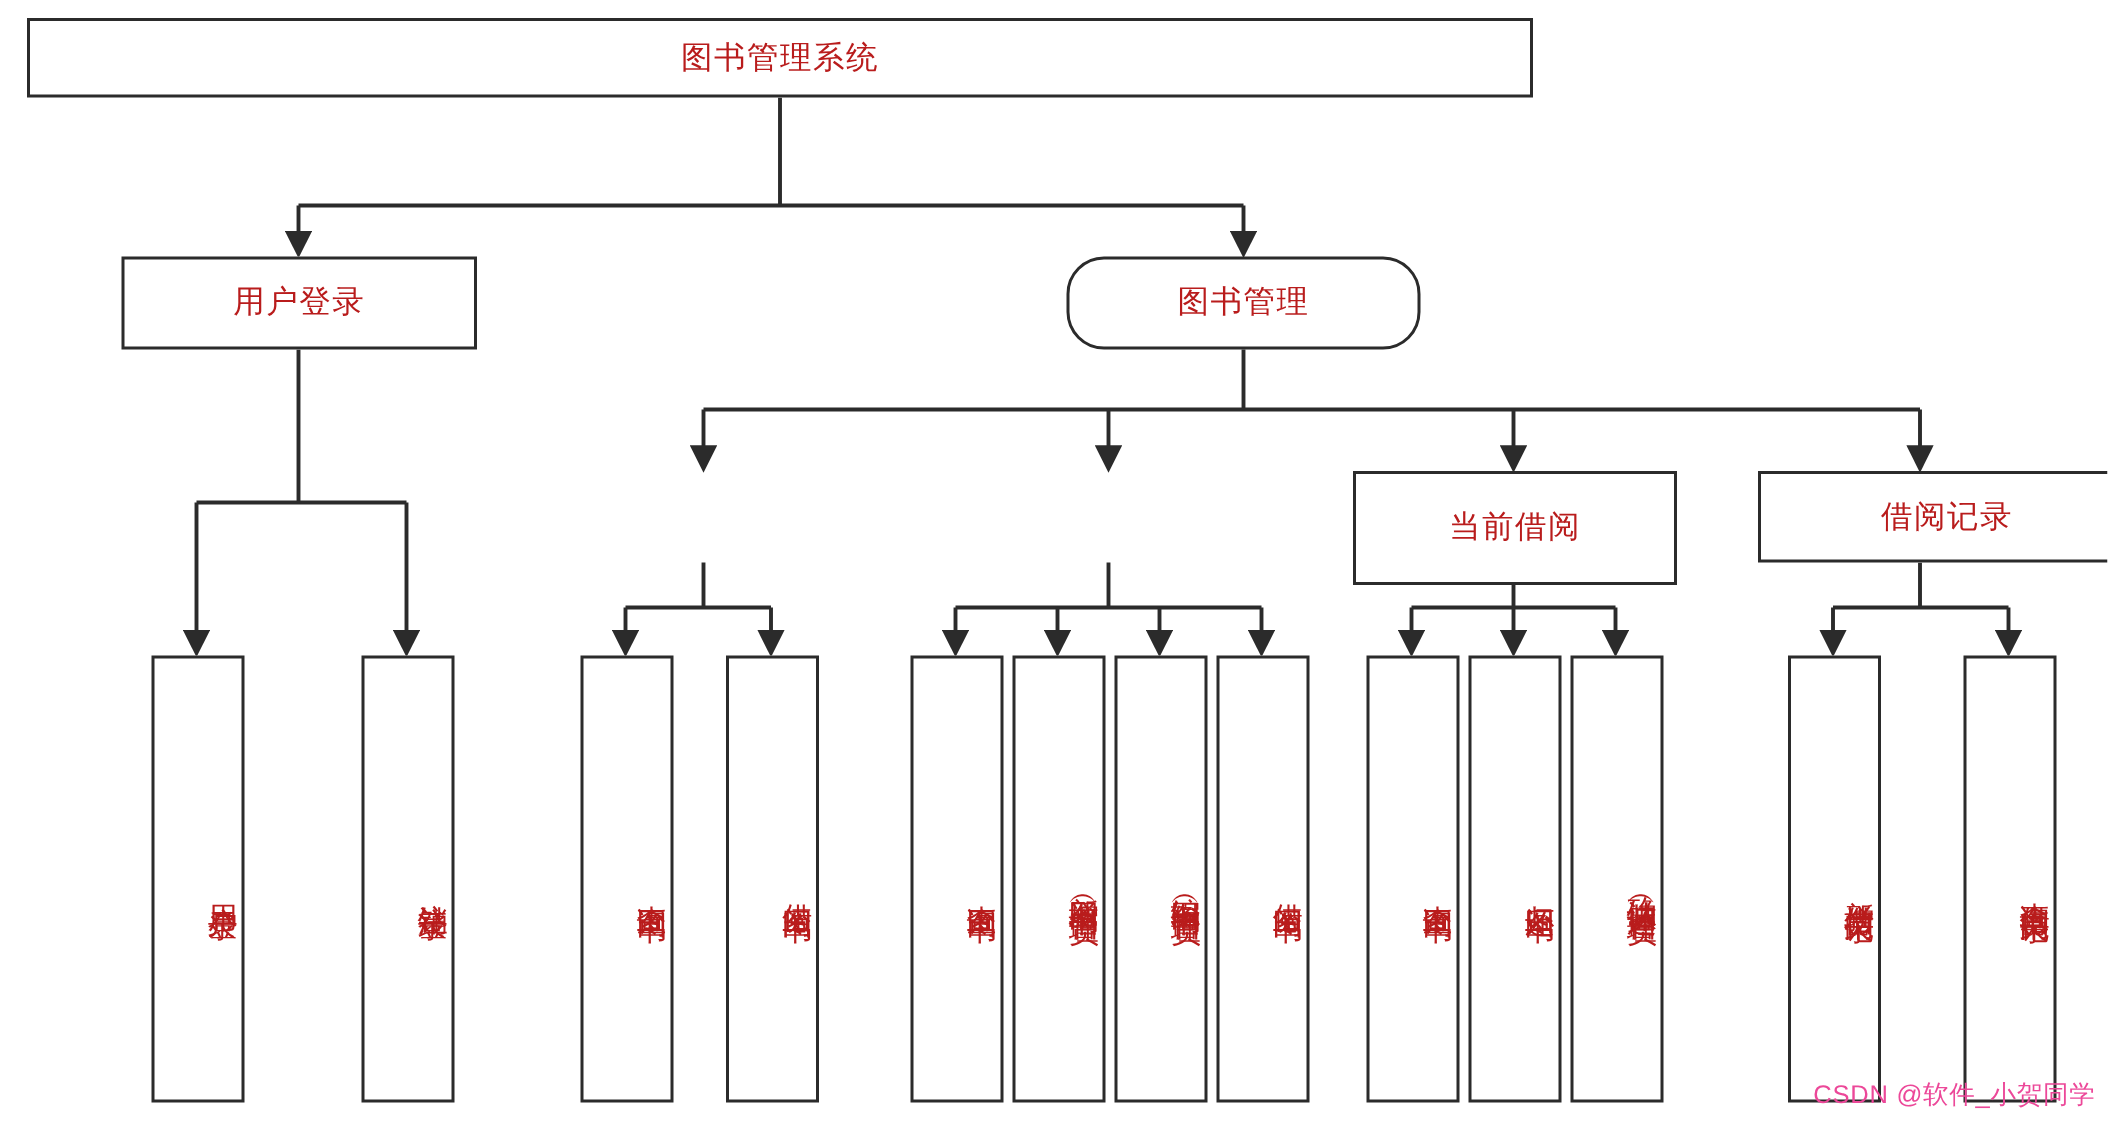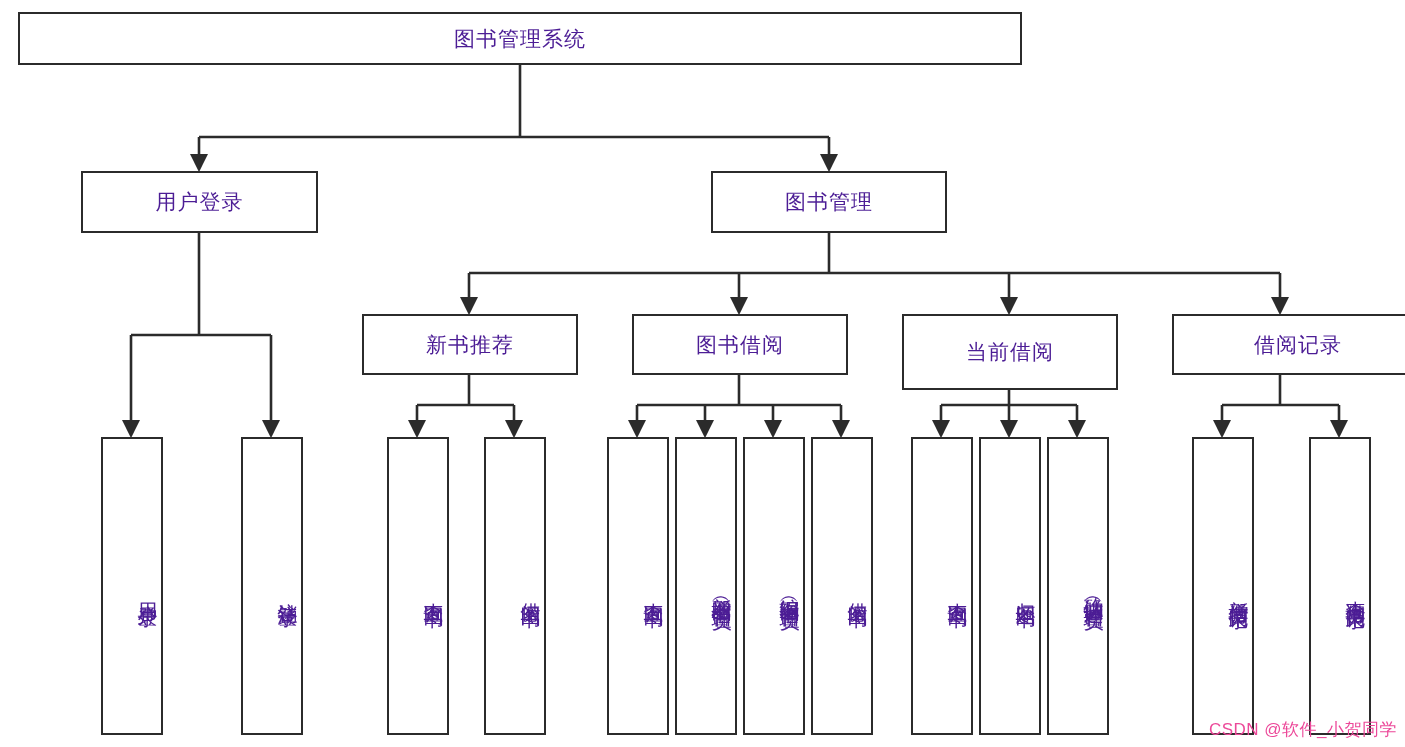--- a/index.html
+++ b/index.html
@@ -18,21 +18,21 @@
     overflow: hidden;
   }
   .node {
     position: absolute;
     box-sizing: border-box;
     border: 2px solid #2b2b2b;
     background: #ffffff;
     display: flex;
     align-items: center;
     justify-content: center;
-    color: #4c1d95;
+    color: #b91c1c;
   }
   .node.horiz {
     font-size: 21px;
     letter-spacing: 1px;
     line-height: 1.2;
   }
   .node.vert {
     writing-mode: vertical-rl;
     text-orientation: upright;
     font-size: 20px;
@@ -124,30 +124,24 @@
     </g>
   </svg>
 
   <div class="node horiz root" style="left:18px; top:12px; width:1004px; height:53px;">
     <span>图书管理系统</span>
   </div>
 
   <div class="node horiz" style="left:81px; top:171px; width:237px; height:62px;">
     <span>用户登录</span>
   </div>
-  <div class="node horiz" style="left:711px; top:171px; width:236px; height:62px;">
+  <div class="node horiz" style="left:711px; top:171px; width:236px; height:62px;border-radius:25px;">
     <span>图书管理</span>
   </div>
 
-  <div class="node horiz" style="left:362px; top:314px; width:216px; height:61px;">
-    <span>新书推荐</span>
-  </div>
-  <div class="node horiz" style="left:632px; top:314px; width:216px; height:61px;">
-    <span>图书借阅</span>
-  </div>
   <div class="node horiz" style="left:902px; top:314px; width:216px; height:76px;">
     <span>当前借阅</span>
   </div>
   <div class="node horiz" style="left:1172px; top:314px; width:252px; height:61px;">
     <span>借阅记录</span>
   </div>
 
   <div class="node vert" style="left:101px; top:437px; width:62px; height:298px;">
     <span class="vtext">用户登录</span>
   </div>

